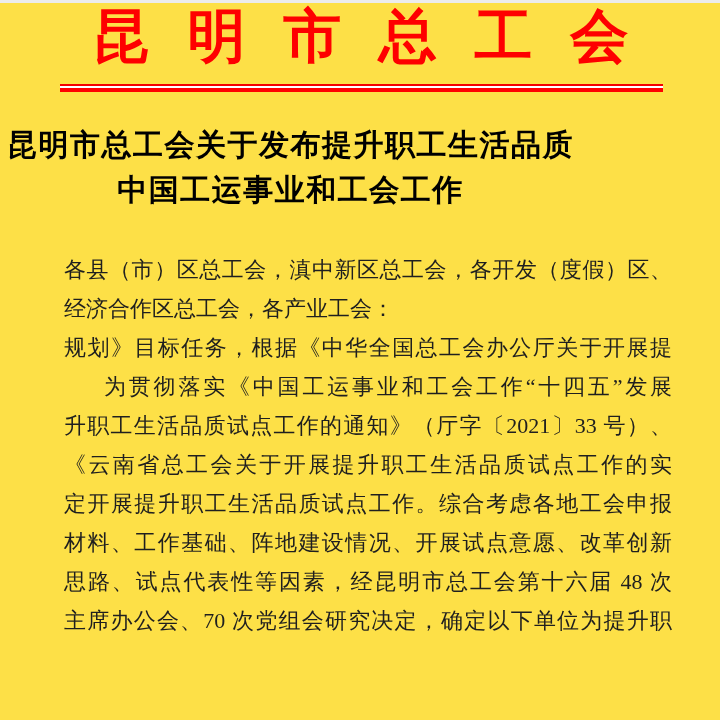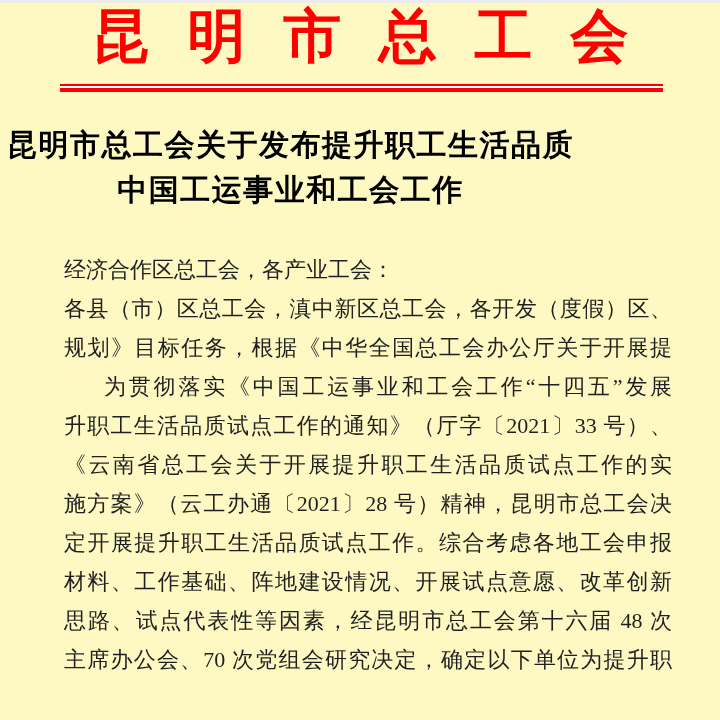--- a/index.html
+++ b/index.html
@@ -10,21 +10,21 @@
   body {
     width: 720px;
     height: 720px;
     overflow: hidden;
     position: relative;
     font-family: "Liberation Serif", serif;
   }
   .page {
     position: absolute;
     inset: 0;
-    background: #fef9c3;
+    background: #fde047;
   }
   .scan-edge {
     position: absolute;
     top: 0; left: 0;
     width: 720px; height: 3px;
     background: #ececec;
   }
   .org-name {
     position: absolute;
     top: 4px;
@@ -102,26 +102,25 @@
   </div>
 
   <div class="red-divider"></div>
 
   <div class="doc-title">
     <div>昆明市总工会关于发布提升职工生活品质</div>
     <div>中国工运事业和工会工作</div>
   </div>
 
   <div class="doc-body">
+    <div class="bl">各县（市）区总工会，滇中新区总工会，各开发（度假）区、</div>
     <div class="bl last">经济合作区总工会，各产业工会：</div>
-    <div class="bl">各县（市）区总工会，滇中新区总工会，各开发（度假）区、</div>
     <div class="bl">规划》目标任务，根据《中华全国总工会办公厅关于开展提</div>
     <div class="bl indent">为贯彻落实《中国工运事业和工会工作“十四五”发展</div>
     <div class="bl">升职工生活品质试点工作的通知》（厅字〔2021〕33 号）、</div>
     <div class="bl">《云南省总工会关于开展提升职工生活品质试点工作的实</div>
-    <div class="bl">施方案》（云工办通〔2021〕28 号）精神，昆明市总工会决</div>
     <div class="bl">定开展提升职工生活品质试点工作。综合考虑各地工会申报</div>
     <div class="bl">材料、工作基础、阵地建设情况、开展试点意愿、改革创新</div>
     <div class="bl">思路、试点代表性等因素，经昆明市总工会第十六届 48 次</div>
     <div class="bl">主席办公会、70 次党组会研究决定，确定以下单位为提升职</div>
   </div>
 
 </div>
 
 </body></html>

